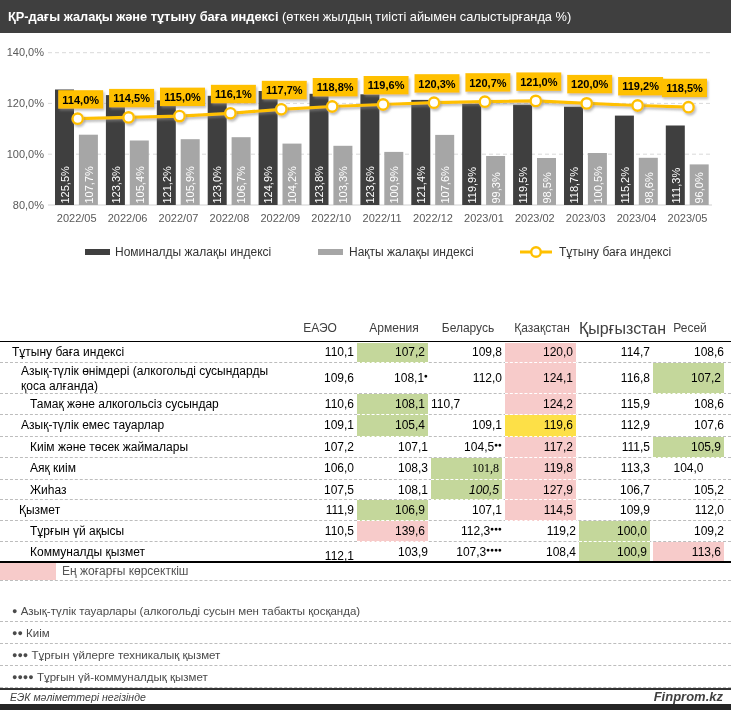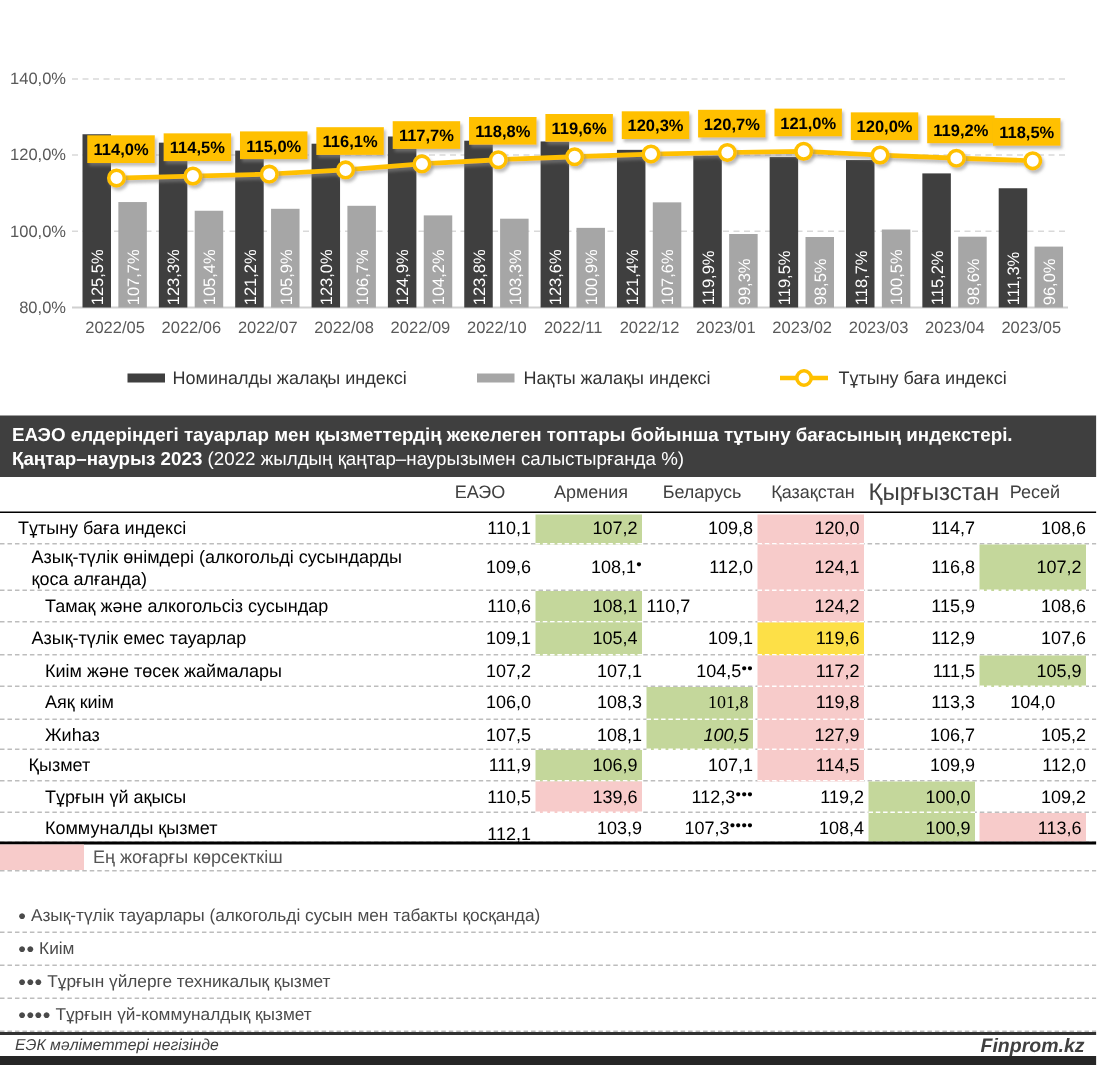--- a/index.html
+++ b/index.html
@@ -1,19 +1,20 @@
 <!DOCTYPE html>
 <html><head><meta charset="utf-8">
 <style>
 html,body{margin:0;padding:0;}
 body{font-family:"Liberation Sans",sans-serif;}
 #page{position:relative;width:731px;height:710px;background:#fff;overflow:hidden;}
 </style></head>
 <body>
 <div id="page">
+<div style="position:absolute;left:0;top:0;width:731px;height:33px;background:#3f3f3f;color:#fff;font-size:12.8px;line-height:33px;padding-left:8px;box-sizing:border-box;"><b>ҚР-дағы жалақы және тұтыну баға индексі</b> (өткен жылдың тиісті айымен салыстырғанда %)</div>
 <svg width="731" height="244" style="position:absolute;left:0;top:33px">
 <defs>
         <filter id="sh" x="-30%" y="-30%" width="180%" height="200%">
           <feDropShadow dx="1.3" dy="2" stdDeviation="1.2" flood-color="#888" flood-opacity="0.55"></feDropShadow>
         </filter>
       </defs>
 <line x1="48" y1="121.2" x2="712" y2="121.2" stroke="#d9d9d9" stroke-width="1" stroke-dasharray="4 3"></line>
 <line x1="48" y1="70.4" x2="712" y2="70.4" stroke="#d9d9d9" stroke-width="1" stroke-dasharray="4 3"></line>
 <line x1="48" y1="19.7" x2="712" y2="19.7" stroke="#d9d9d9" stroke-width="1" stroke-dasharray="4 3"></line>
 <line x1="48" y1="172.0" x2="712" y2="172.0" stroke="#d0d0d0" stroke-width="1.2"></line>
@@ -127,21 +128,20 @@
 <rect x="662.0" y="45.7" width="45" height="18.5" fill="#ffc000" filter="url(#sh)"></rect>
 <text x="684.5" y="59.1" text-anchor="middle" font-size="11" font-weight="bold" fill="#000">118,5%</text>
 <rect x="85" y="216" width="25" height="6" fill="#3f3f3f"></rect>
 <text x="115" y="223" font-size="12" fill="#333">Номиналды жалақы индексі</text>
 <rect x="318" y="216" width="25" height="6" fill="#a6a6a6"></rect>
 <text x="349" y="223" font-size="12" fill="#333">Нақты жалақы индексі</text>
 <line x1="520" y1="219" x2="552" y2="219" stroke="#ffc000" stroke-width="3"></line>
 <circle cx="536" cy="219" r="4.8" fill="#fff" stroke="#ffc000" stroke-width="2.4"></circle>
 <text x="559" y="223" font-size="12" fill="#333">Тұтыну баға индексі</text>
 </svg>
-<div style="position:absolute;left:0;top:277px;width:731px;height:41px;background:#3f3f3f;color:#fff;font-size:12.5px;line-height:16px;padding:5px 8px 0 8px;box-sizing:border-box;"><b>ЕАЭО елдеріндегі тауарлар мен қызметтердің жекелеген топтары бойынша тұтыну бағасының индекстері.</b><br><b>Қаңтар–наурыз 2023</b> (2022 жылдың қаңтар–наурызымен салыстырғанда %)</div>
 <div style="position:absolute;left:0;top:318px;width:731px;height:23px;border-bottom:1.5px solid #000;">
 <div style="position:absolute;left:283px;top:0;width:74px;height:23px;line-height:21px;text-align:center;font-size:12px;color:#404040;">ЕАЭО</div>
 <div style="position:absolute;left:357px;top:0;width:74px;height:23px;line-height:21px;text-align:center;font-size:12px;color:#404040;">Армения</div>
 <div style="position:absolute;left:431px;top:0;width:74px;height:23px;line-height:21px;text-align:center;font-size:12px;color:#404040;">Беларусь</div>
 <div style="position:absolute;left:505px;top:0;width:74px;height:23px;line-height:21px;text-align:center;font-size:12px;color:#404040;">Қазақстан</div>
 <div style="position:absolute;left:579px;top:0;width:74px;height:23px;line-height:21px;text-align:center;font-size:16px;color:#404040;">Қырғызстан</div>
 <div style="position:absolute;left:653px;top:0;width:74px;height:23px;line-height:21px;text-align:center;font-size:12px;color:#404040;">Ресей</div>
 </div>
 <div style="position:absolute;left:0;top:343px;width:731px;height:19.5px;border-bottom:1px dashed #bdbdbd;box-sizing:border-box;">
 <div style="position:absolute;left:12px;top:0;height:19.5px;line-height:19.5px;font-size:12px;color:#000;">Тұтыну баға индексі</div>

